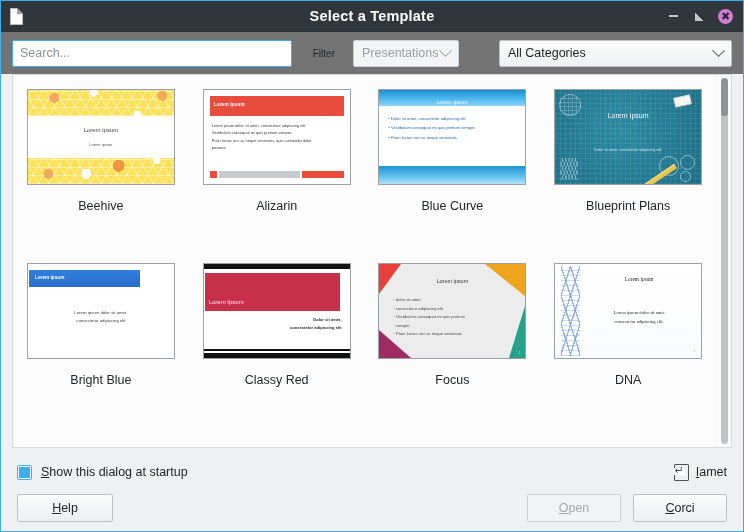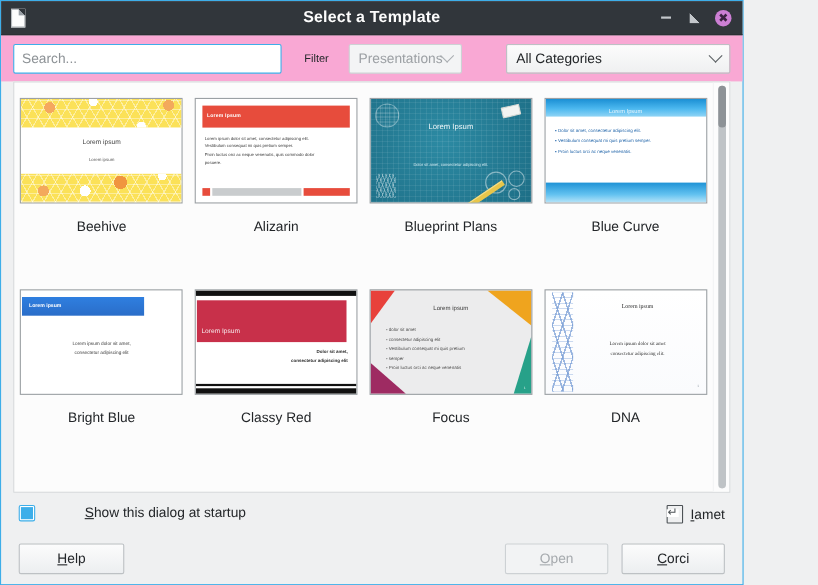--- a/index.html
+++ b/index.html
@@ -5,21 +5,21 @@
   * { box-sizing: border-box; }
   html, body {
     margin: 0; padding: 0;
     width: 744px; height: 532px;
     overflow: hidden;
     font-family: "Liberation Sans", sans-serif;
     background: #eff0f1;
   }
 
   #window {
-    width: 676px; height: 532px;
+    width: 744px; height: 532px;
     position: relative;
     border: 1px solid #3daee9;
     background: #eff0f1;
     display: flex;
     flex-direction: column;
   }
 
   
   #titlebar {
     height: 31px;
@@ -92,21 +92,21 @@
   }
 
   
   #filterbar {
     height: 42px;
     flex: none;
     display: flex;
     align-items: center;
     padding: 12px 11px;
     gap: 4px;
-    background: #f9a8d4;
+    background: #737373;
   }
   #search-input {
     width: 298px; height: 27px;
     border: 1px solid #3daee9;
     background: #ffffff;
     border-radius: 2px;
     font-size: 12.5px;
     color: #6e7376;
     padding: 0 7px;
     outline: none;
@@ -413,23 +413,22 @@
     border-radius: 4px;
   }
 
   
   #bottom {
     flex: none;
     padding: 11px 11px 9px 11px;
   }
   #row-startup {
     display: flex;
-    align-items: flex-start;
+    align-items: center;
     height: 26px;
-    gap: 36px;
   }
   #checkbox {
     width: 15px; height: 15px;
     border: 1px solid #3daee9;
     background: #ffffff;
     border-radius: 2px;
     display:flex; align-items:center; justify-content:center;
     flex:none;
     margin-right: 9px;
     margin-left: 5px;
@@ -549,50 +548,50 @@
             <div>Proin luctus orci ac neque venenatis, quis commodo dolor</div>
             <div>posuere.</div>
           </div>
           <div class="ftr">
             <div class="sq"></div>
               <div class="gr"></div>
               <div class="rd"></div>
           </div>
         </div>
         <div class="cell-label">Alizarin</div>
+      </div>
+
+      <div class="cell">
+        <div class="thumb t-bluecurve">
+          <div class="hdr">
+            <span>Lorem Ipsum</span>
+          </div>
+          <div class="bul">
+            <div>Dolor sit amet, consectetur adipiscing elit.</div>
+            <div>Vestibulum consequat mi quis pretium semper.</div>
+            <div>Proin luctus orci ac neque venenatis.</div>
+          </div>
+          <div class="ftr"></div>
+        </div>
+        <div class="cell-label">Blue Curve</div>
       </div>
 
       <div class="cell">
         <div class="thumb t-blueprint">
           <div class="globe"></div>
           <div class="eraser"></div>
           <div class="ship"></div>
           <div class="gear g1"></div>
           <div class="gear g2"></div>
           <div class="gear g3"></div>
           <div class="pencil"></div>
           <div class="bp-title">Lorem Ipsum</div>
           <div class="bp-sub">Dolor sit amet, consectetur adipiscing elit.</div>
         </div>
         <div class="cell-label">Blueprint Plans</div>
-      </div>
-
-      <div class="cell">
-        <div class="thumb t-bluecurve">
-          <div class="hdr">
-            <span>Lorem Ipsum</span>
-          </div>
-          <div class="bul">
-            <div>Dolor sit amet, consectetur adipiscing elit.</div>
-            <div>Vestibulum consequat mi quis pretium semper.</div>
-            <div>Proin luctus orci ac neque venenatis.</div>
-          </div>
-          <div class="ftr"></div>
-        </div>
-        <div class="cell-label">Blue Curve</div>
       </div>
 
       <div class="cell">
         <div class="thumb t-brightblue">
           <div class="hdr">
             <span>Lorem ipsum</span>
           </div>
           <div class="ctr">
             <div>Lorem ipsum dolor sit amet,</div>
             <div>consectetur adipiscing elit</div>

